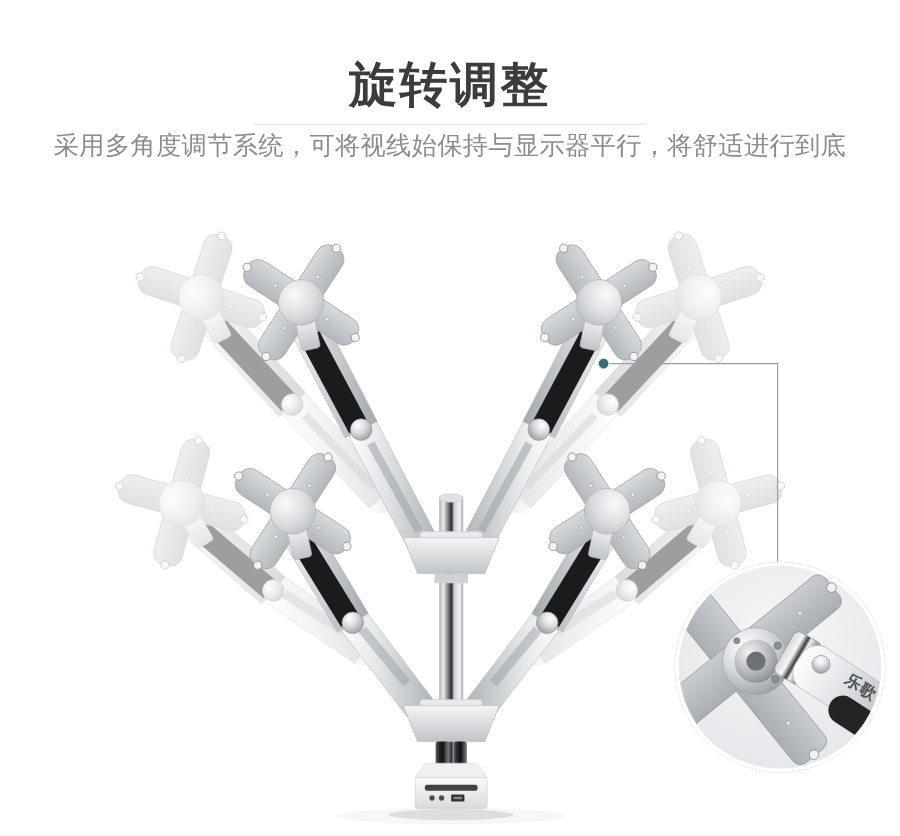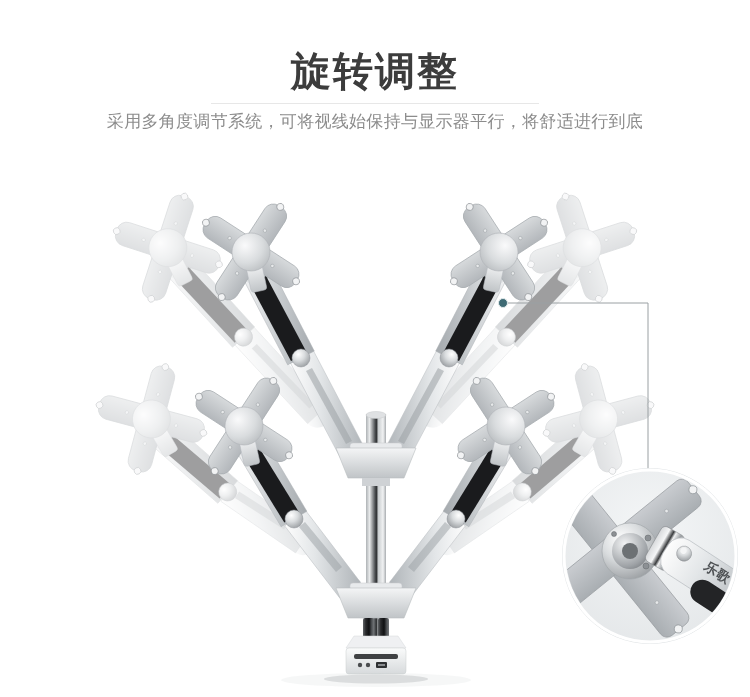--- a/index.html
+++ b/index.html
@@ -2,21 +2,21 @@
 <html><head>
 <meta charset="utf-8">
 <style>
   html,body{margin:0;padding:0;}
   body{width:750px;height:697px;background:#ffffff;overflow:hidden;position:relative;
        font-family:"Liberation Sans","DejaVu Sans",sans-serif;}
   .stage{position:absolute;inset:0;width:750px;height:697px;background:#fff;}
   header{position:absolute;top:48px;left:0;width:750px;text-align:center;z-index:2;}
   h1.title{margin:0;font-size:40px;line-height:46px;font-weight:600;color:#3c3c3c;letter-spacing:2px;}
   .divider{width:328px;height:1px;background:#e7e7e7;margin:9px auto 0;}
-  p.subtitle{margin:7px 0 0;font-size:17px;line-height:22px;color:#8c8c8c;letter-spacing:.3px;}
+  p.subtitle{margin:7px 0 0;font-size:21px;line-height:22px;color:#8c8c8c;letter-spacing:.3px;}
   svg.figure{position:absolute;top:0;left:0;width:750px;height:697px;z-index:1;}
   .ghost{opacity:.42;}
   .hole{fill:#f2f3f4;stroke:#8f9498;stroke-width:.7;}
   .tinyhole{fill:#e7e9ea;stroke:#9aa0a4;stroke-width:.5;}
   text.brand{font-size:13.5px;font-weight:700;fill:#4e5154;letter-spacing:1px;
              font-family:"Liberation Sans","DejaVu Sans",sans-serif;}
 </style>
 </head>
 <body>
 

